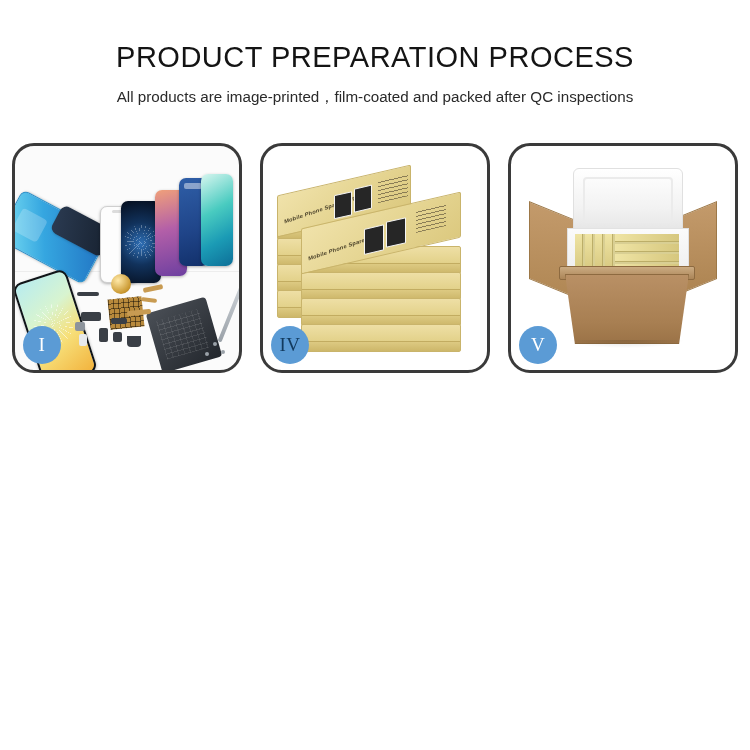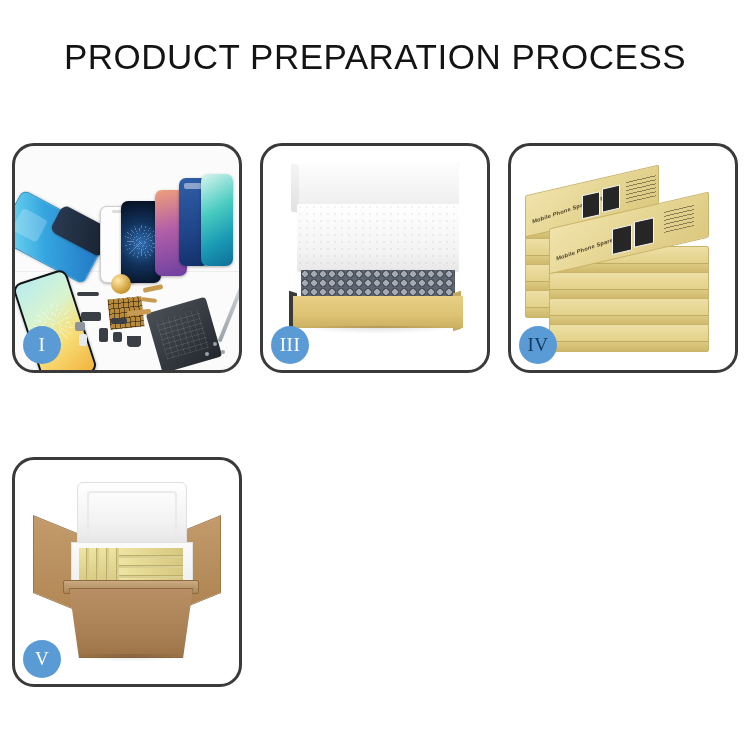--- a/index.html
+++ b/index.html
@@ -23,21 +23,21 @@
   
   .header {
     position: absolute;
     top: 36px;
     left: 0;
     width: 750px;
     text-align: center;
   }
   .title {
     font-family: "Liberation Sans", sans-serif;
-    font-size: 35px;
+    font-size: 29px;
     font-weight: 500;
     letter-spacing: 0.5px;
     color: #141414;
     line-height: 42px;
     white-space: nowrap;
   }
   .subtitle {
     margin-top: 9px;
     font-family: "Liberation Sans", sans-serif;
     font-size: 15.2px;
@@ -580,20 +580,21 @@
     background: radial-gradient(ellipse at 50% 0%, rgba(0,0,0,0.12), rgba(0,0,0,0) 72%);
   }
 </style>
 </head>
 <body>
 
 <div class="page">
 
   <div class="header">
     <div class="title">PRODUCT PREPARATION PROCESS</div>
+    <div class="subtitle">All products are image-printed，film-coated and packed after QC inspections</div>
   </div>
 
   <div class="grid">
 
     <div class="panel p1">
       <div class="panel-photo">
         <div class="shelf"></div>
         <div class="phone ph-blue"></div>
         <div class="phone ph-dark-sm"></div>
         <div class="phone ph-glass"></div>
@@ -618,34 +619,20 @@
         <div class="part" style="left:96px;top:172px;width:16px;height:6px;"></div>
         <div class="tweezers"></div>
         <div class="screw" style="right:22px;top:196px;"></div>
         <div class="screw" style="right:14px;top:204px;"></div>
         <div class="screw" style="right:30px;top:206px;"></div>
       </div>
       <div class="badge">I</div>
     </div>
 
 
-    <div class="panel p3">
-      <div class="panel-photo">
-        <div class="lid-left"></div>
-        <div class="lid-right"></div>
-        <div class="lid-back"></div>
-        <div class="foam"></div>
-        <div class="wrap"></div>
-        <div class="box-edge-l"></div>
-        <div class="box-edge-r"></div>
-        <div class="box-front"></div>
-        <div class="shadow"></div>
-      </div>
-      <div class="badge">III</div>
-    </div>
 
     <div class="panel p4">
       <div class="panel-photo">
 
         <div class="kbox" style="left:14px;top:66px;width:92px;height:26px;">
             <div class="side"></div>
           </div>
         <div class="kbox" style="left:14px;top:92px;width:92px;height:26px;">
             <div class="side"></div>
           </div>

